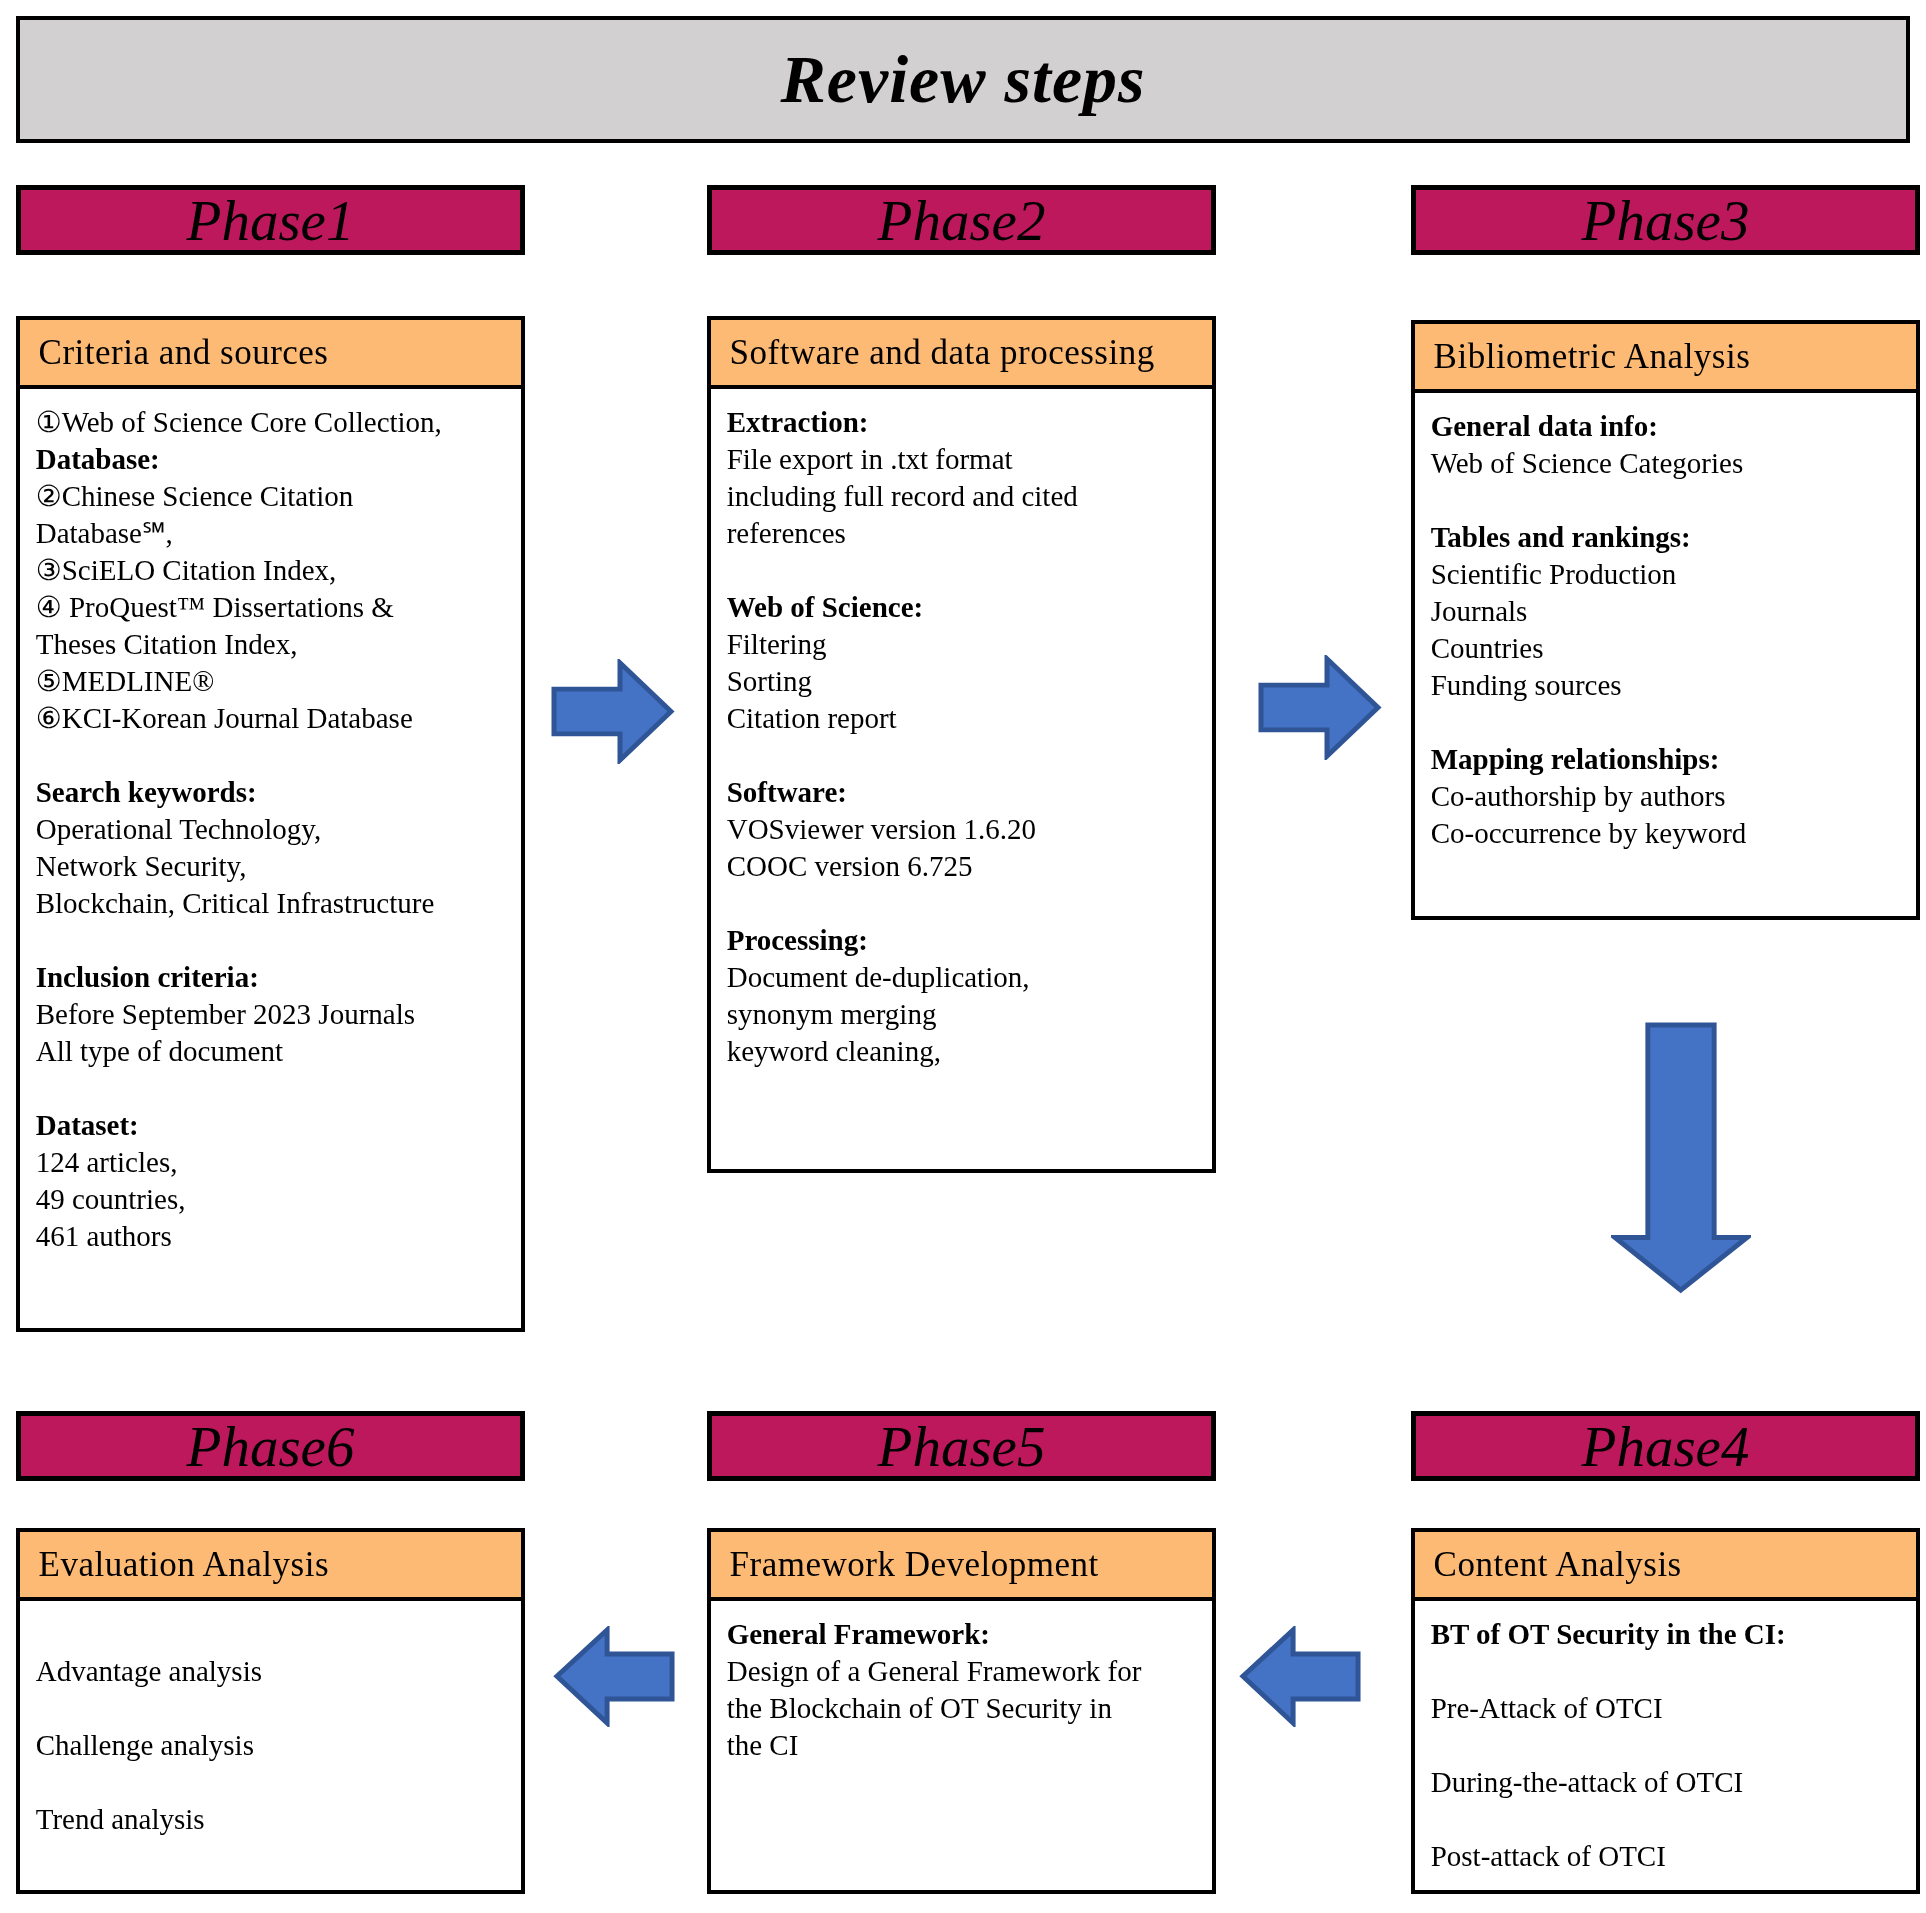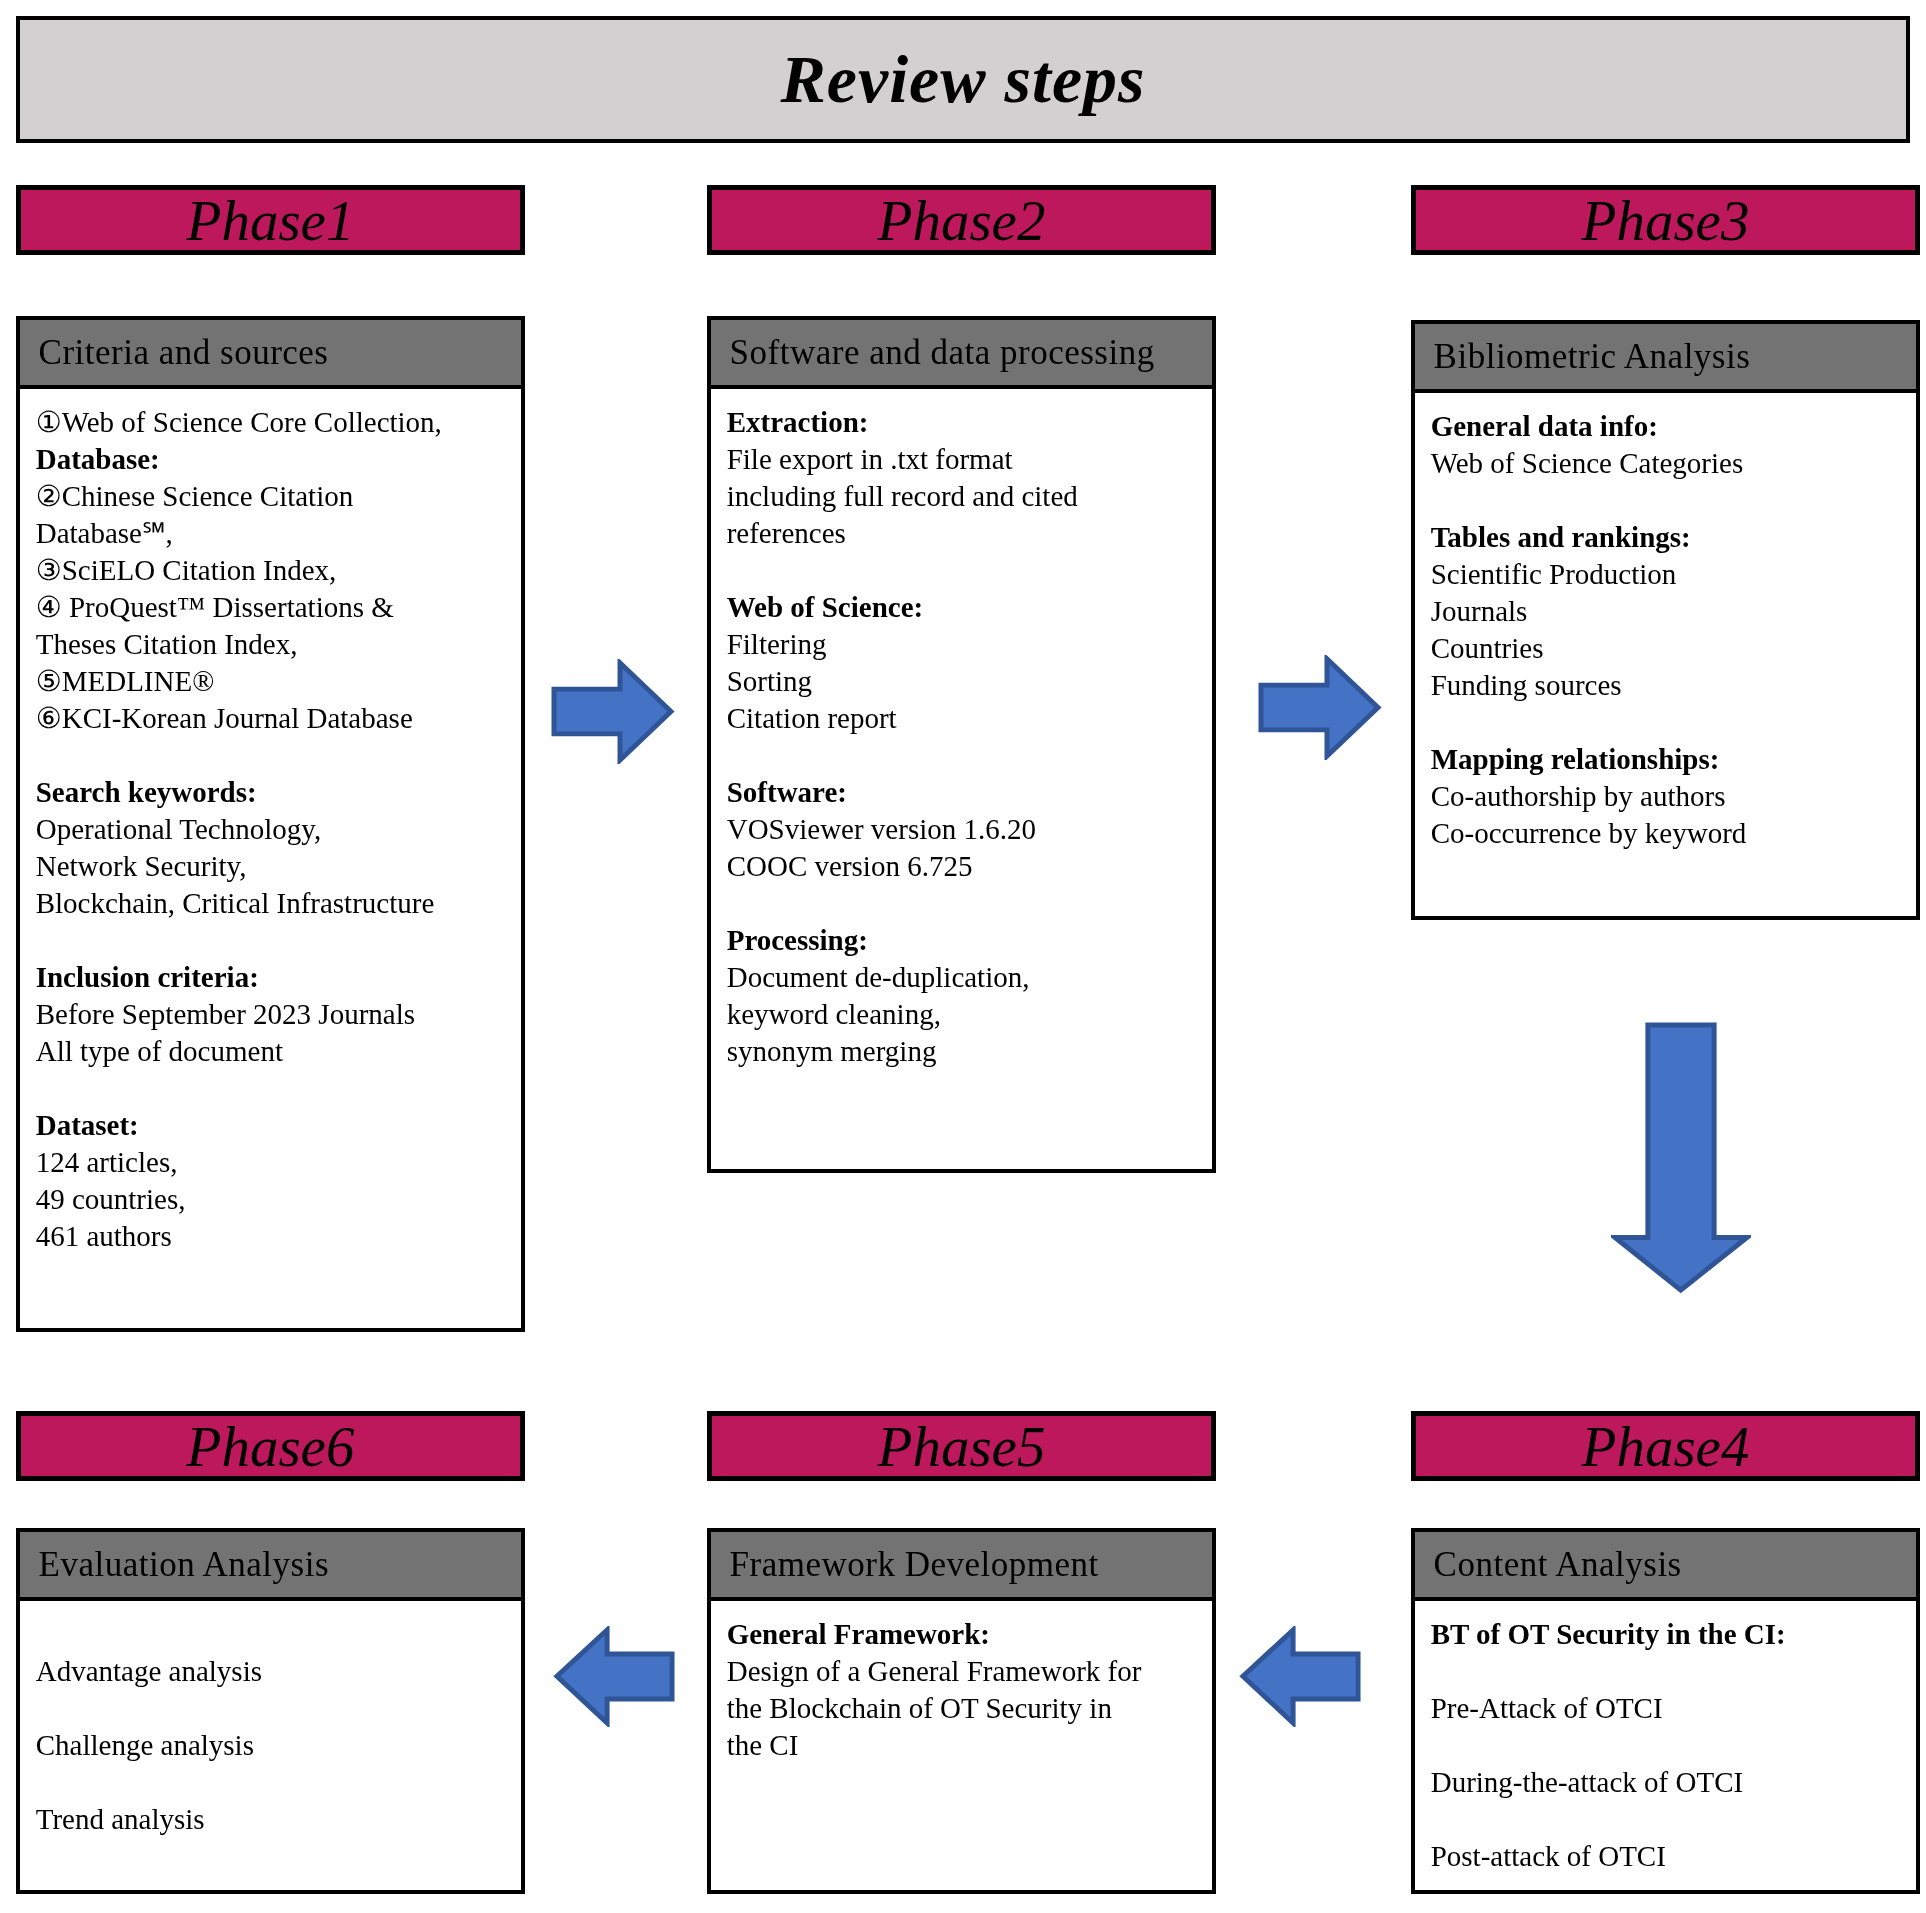--- a/index.html
+++ b/index.html
@@ -23,21 +23,21 @@
     width:509px; height:70px;
     background:#be185d; border:5.9px solid #000;
     display:flex; align-items:center; justify-content:center;
     font-size:57px; font-style:italic;
   }
 
   .panel {
     width:509px; background:#fff; border:4.9px solid #000;
   }
   .panel-header {
-    height:69px; background:#737373; border-bottom:4.9px solid #000;
+    height:69px; background:#fdba74; border-bottom:4.9px solid #000;
     display:flex; align-items:center;
     font-size:35px; padding-left:18.6px; box-sizing:border-box;
     letter-spacing:0.5px;
   }
   .panel-body {
     padding:14.7px 12.7px 0 15.7px;
     font-size:29px; line-height:37px;
   }
   .line { min-height:37px; white-space:nowrap; }
   .b { font-weight:bold; }
@@ -129,22 +129,22 @@
     <div class="line">Filtering</div>
     <div class="line">Sorting</div>
     <div class="line">Citation report</div>
     <div class="line"></div>
     <div class="line b">Software:</div>
     <div class="line">VOSviewer version 1.6.20</div>
     <div class="line">COOC version 6.725</div>
     <div class="line"></div>
     <div class="line b">Processing:</div>
     <div class="line">Document de-duplication,</div>
+    <div class="line">synonym merging</div>
     <div class="line">keyword cleaning,</div>
-    <div class="line">synonym merging</div>
   </div>
 </div>
 
 <div class="abs panel" id="p3-panel">
   <div class="panel-header">
     <span>Bibliometric Analysis</span>
   </div>
   <div class="panel-body">
     <div class="line b">General data info:</div>
     <div class="line">Web of Science Categories</div>

